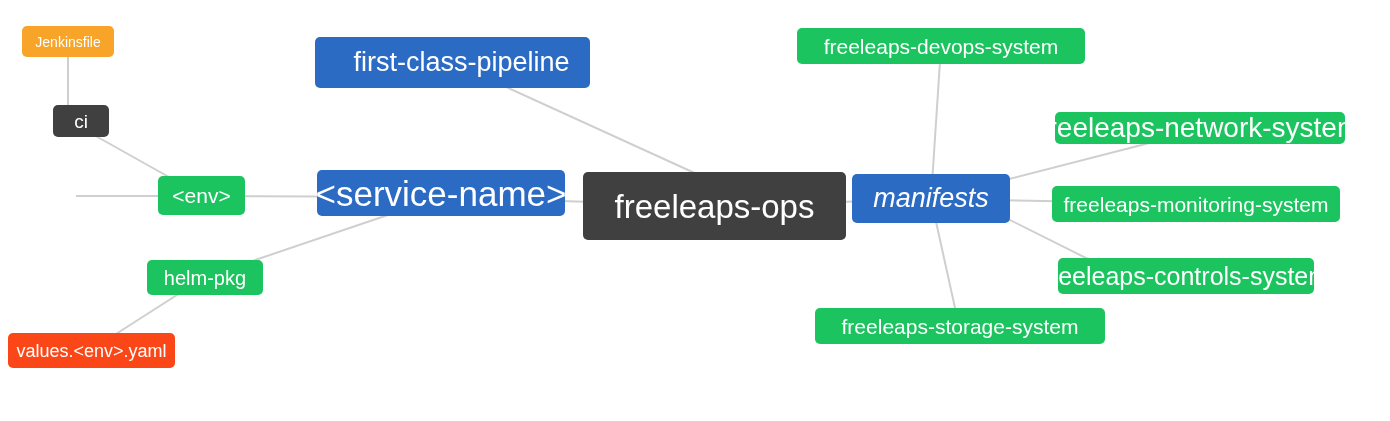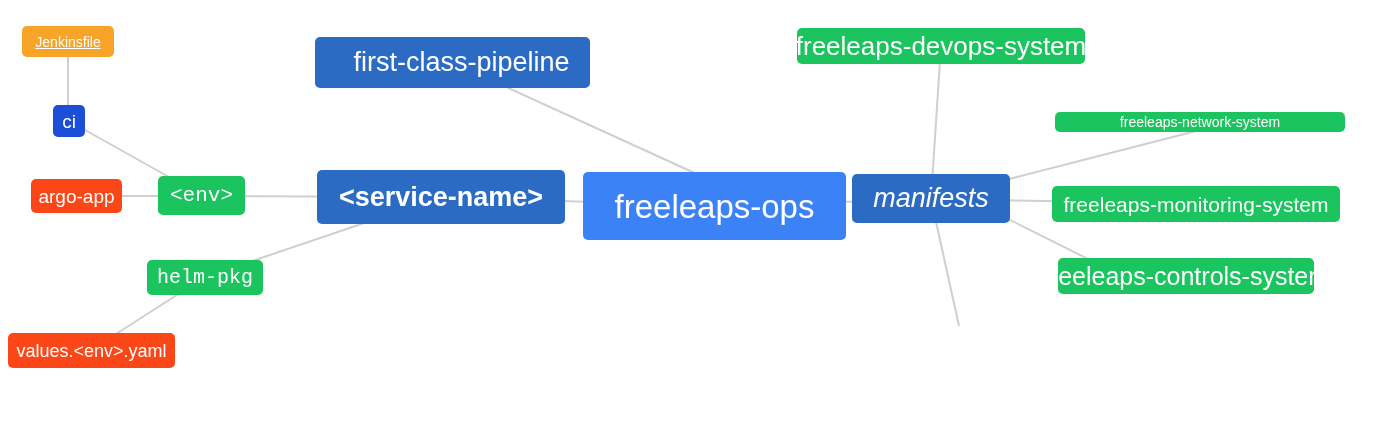--- a/index.html
+++ b/index.html
@@ -50,27 +50,27 @@
       <line x1="480" y1="75" x2="710" y2="180" stroke="#cfcfcf" stroke-width="2"></line>
       <line x1="441" y1="197" x2="714" y2="206" stroke="#cfcfcf" stroke-width="2"></line>
       <line x1="714" y1="206" x2="931" y2="199" stroke="#cfcfcf" stroke-width="2"></line>
       <line x1="931" y1="199" x2="941" y2="46" stroke="#cfcfcf" stroke-width="2"></line>
       <line x1="931" y1="199" x2="1200" y2="130" stroke="#cfcfcf" stroke-width="2"></line>
       <line x1="931" y1="199" x2="1212" y2="204" stroke="#cfcfcf" stroke-width="2"></line>
       <line x1="940" y1="185" x2="1100" y2="265" stroke="#cfcfcf" stroke-width="2"></line>
       <line x1="931" y1="199" x2="959" y2="326" stroke="#cfcfcf" stroke-width="2"></line>
     </svg>
 
-<div class="node" style="left: 22px; top: 26px; width: 92px; height: 31px; font-size: 14px; background: rgb(247, 164, 40); color: rgb(255, 255, 255); text-decoration: underline;">Jenkinsfile</div>
-    <div class="node" style="left: 53px; top: 105px; width: 32px; height: 32px; font-size: 19px; background: #1d4ed8; color: rgb(255, 255, 255);">ci</div>
-    <div class="node" style="left: 31px; top: 179px; width: 91px; height: 34px; font-size: 19px; background: rgb(251, 70, 24); color: rgb(255, 255, 255);">argo-app</div>
-    <div class="node" style="left: 158px; top: 176px; width: 87px; height: 39px; font-size: 21px; background: rgb(28, 196, 95); color: rgb(255, 255, 255); font-family: Liberation Mono, monospace;">&lt;env&gt;</div>
+<div class="node" style="left: 22px; top: 26px; width: 92px; height: 31px; font-size: 14px; background: rgb(247, 164, 40); color: rgb(255, 255, 255);">Jenkinsfile</div>
+    <div class="node" style="left: 53px; top: 105px; width: 56px; height: 32px; font-size: 19px; background: #404040; color: rgb(255, 255, 255);">ci</div>
+    <div class="node" style="left: 158px; top: 176px; width: 87px; height: 39px; font-size: 21px; background: rgb(28, 196, 95); color: rgb(255, 255, 255);">&lt;env&gt;</div>
     <div class="node" style="left: 315px; top: 37px; width: 275px; height: 51px; font-size: 27px; background: rgb(43, 107, 195); color: rgb(255, 255, 255); padding-left: 18px;">first-class-pipeline</div>
-    <div class="node" style="left: 317px; top: 170px; width: 248px; height: 54px; font-size: 27px; background: rgb(43, 107, 195); color: rgb(255, 255, 255); font-weight: bold;">&lt;service-name&gt;</div>
-    <div class="node" style="left: 583px; top: 172px; width: 263px; height: 68px; font-size: 33px; background: #3b82f6; color: rgb(255, 255, 255);">freeleaps-ops</div>
+    <div class="node" style="left: 317px; top: 170px; width: 248px; height: 46px; font-size: 35px; background: rgb(43, 107, 195); color: rgb(255, 255, 255);">&lt;service-name&gt;</div>
+    <div class="node" style="left: 583px; top: 172px; width: 263px; height: 68px; font-size: 33px; background: #404040; color: rgb(255, 255, 255);">freeleaps-ops</div>
     <div class="node" style="left: 852px; top: 174px; width: 158px; height: 49px; font-size: 27px; background: rgb(43, 107, 195); color: rgb(255, 255, 255); font-style: italic;">manifests</div>
-    <div class="node" style="left: 797px; top: 28px; width: 288px; height: 36px; font-size: 26px; background: rgb(28, 196, 95); color: rgb(255, 255, 255);">freeleaps-devops-system</div>
-    <div class="node" style="left: 1055px; top: 112px; width: 290px; height: 20px; font-size: 14px; background: rgb(28, 196, 95); color: rgb(255, 255, 255);">freeleaps-network-system</div>
+    <div class="node" style="left: 797px; top: 28px; width: 288px; height: 36px; font-size: 21px; background: rgb(28, 196, 95); color: rgb(255, 255, 255);">freeleaps-devops-system</div>
+    <div class="node" style="left: 1055px; top: 112px; width: 290px; height: 32px; font-size: 28px; background: rgb(28, 196, 95); color: rgb(255, 255, 255);">freeleaps-network-system</div>
     <div class="node" style="left: 1052px; top: 186px; width: 288px; height: 36px; font-size: 21px; background: rgb(28, 196, 95); color: rgb(255, 255, 255);">freeleaps-monitoring-system</div>
     <div class="node" style="left: 1058px; top: 258px; width: 256px; height: 36px; font-size: 25px; background: rgb(28, 196, 95); color: rgb(255, 255, 255);">freeleaps-controls-system</div>
-    <div class="node" style="left: 147px; top: 260px; width: 116px; height: 35px; font-size: 20px; background: rgb(28, 196, 95); color: rgb(255, 255, 255); font-family: Liberation Mono, monospace;">helm-pkg</div>
+    <div class="node" style="left: 815px; top: 308px; width: 290px; height: 36px; font-size: 21px; background: rgb(28, 196, 95); color: rgb(255, 255, 255);">freeleaps-storage-system</div>
+    <div class="node" style="left: 147px; top: 260px; width: 116px; height: 35px; font-size: 20px; background: rgb(28, 196, 95); color: rgb(255, 255, 255);">helm-pkg</div>
     <div class="node" style="left: 8px; top: 333px; width: 167px; height: 35px; font-size: 18px; background: rgb(251, 70, 24); color: rgb(255, 255, 255);">values.&lt;env&gt;.yaml</div>
   </div>
 
 </body></html>

